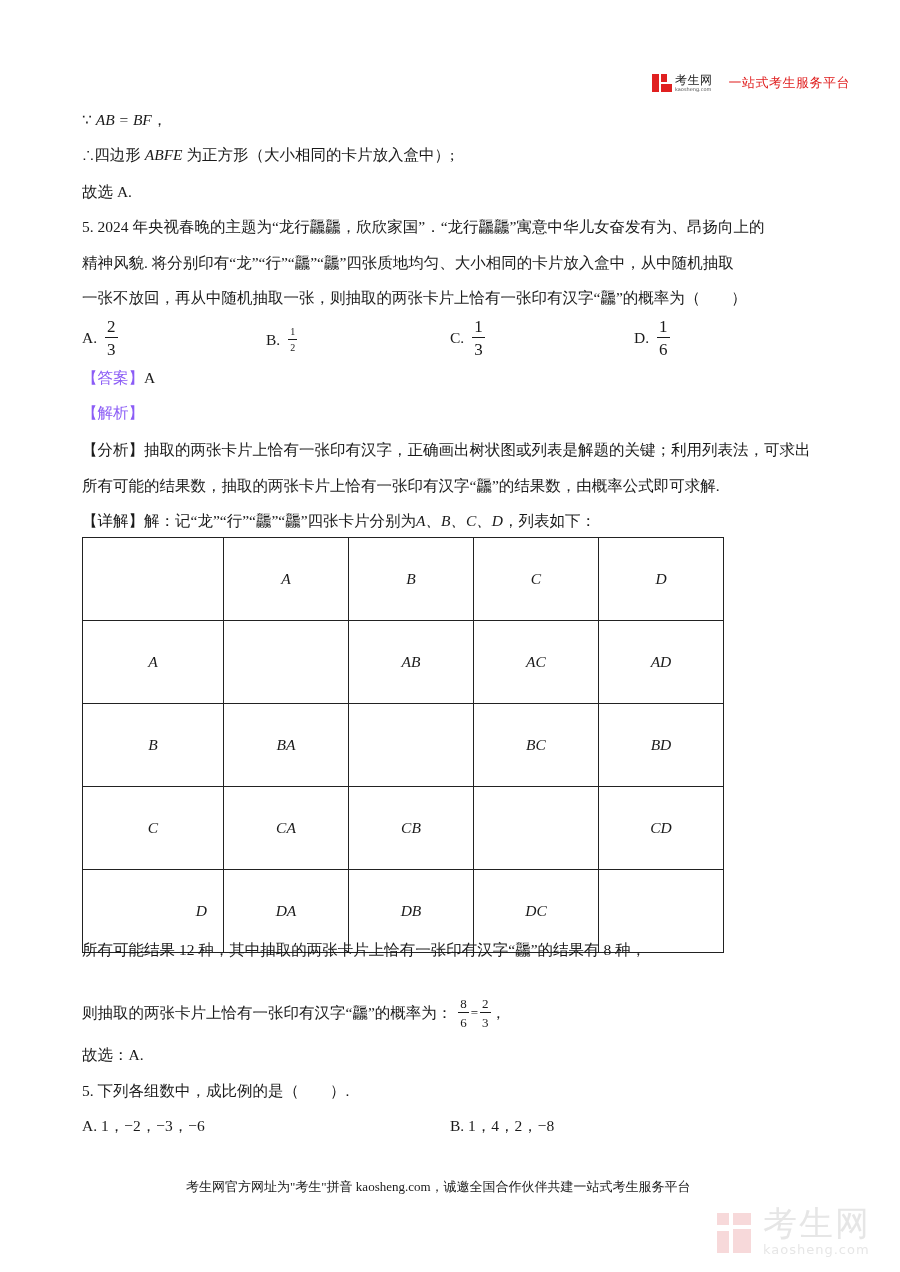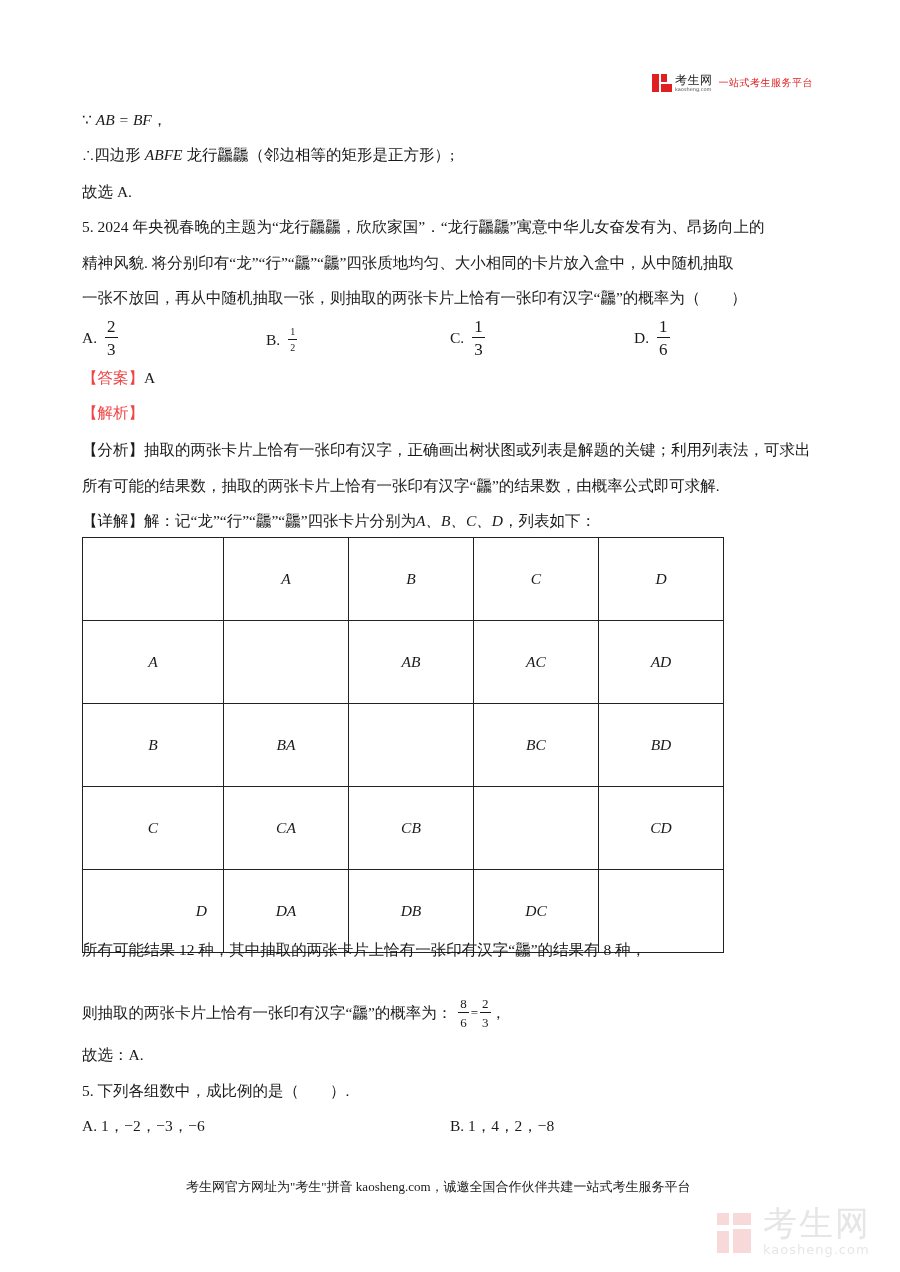--- a/index.html
+++ b/index.html
@@ -1,29 +1,29 @@
 <!DOCTYPE html>
 <html><head>
 <meta charset="utf-8">
 <style>
   html, body { margin: 0; padding: 0; background: #ffffff; }
   body { width: 900px; height: 1272px; position: relative; overflow: hidden;
          font-family: "Liberation Serif", "DejaVu Serif", serif; color: #1a1a1a; }
   .line { position: absolute; left: 82px; font-size: 15.5px; white-space: nowrap; line-height: 20px; }
   .it { font-style: italic; }
-  .blue { color: #ef4444; }
+  .blue { color: #8b5cf6; }
 
   
   .logo { position: absolute; left: 652px; top: 72px; height: 22px; display: flex; align-items: center; }
   .logo-mark { width: 20px; height: 18px; position: relative; margin-right: 3px; }
   .logo-mark .b { position: absolute; background: #e02020; }
   .logo-text { display: flex; flex-direction: column; line-height: 1; }
   .logo-cn { font-family: "DejaVu Sans", sans-serif; font-size: 12px; color: #222; letter-spacing: 0.5px; }
   .logo-en { font-family: "DejaVu Sans", sans-serif; font-size: 5px; color: #555; margin-top: 1px; }
-  .logo-slogan { font-family: "DejaVu Sans", sans-serif; font-size: 10px; color: #e02020; margin-left: 6px; letter-spacing: 0.5px; }
+  .logo-slogan { font-family: "DejaVu Sans", sans-serif; font-size: 13px; color: #e02020; margin-left: 16px; letter-spacing: 0.5px; }
 
   
   .frac { display: inline-flex; flex-direction: column; align-items: center; vertical-align: middle; line-height: 1; }
   .frac .num { padding: 0 2px 2px 2px; border-bottom: 1.2px solid #1a1a1a; }
   .frac .den { padding-top: 3px; }
   .frac.big { font-size: 17px; }
   .frac.small { font-size: 10px; }
   .frac.mid { font-size: 13px; }
 
   
@@ -60,21 +60,21 @@
   <span class="logo-slogan">一站式考生服务平台</span>
 </div>
 
 <div class="line" style="top:110px;">
   <span>∵</span>
   <span class="it">AB = BF</span><span>，</span>
 </div>
 <div class="line" style="top:145px;">
   <span>∴</span><span>四边形</span>
   <span class="it">ABFE</span>
-  <span>龙行龘龘（邻边相等的矩形是正方形）;</span>
+  <span>为正方形（大小相同的卡片放入盒中）;</span>
 </div>
 <div class="line" style="top:182px;">故选 A.</div>
 
 <div class="line" style="top:217px;text-align:right;">5. 2024 年央视春晚的主题为“龙行龘龘，欣欣家国”．“龙行龘龘”寓意中华儿女奋发有为、昂扬向上的</div>
 <div class="line" style="top:253px;">精神风貌. 将分别印有“龙”“行”“龘”“龘”四张质地均匀、大小相同的卡片放入盒中，从中随机抽取</div>
 <div class="line" style="top:288px;">一张不放回，再从中随机抽取一张，则抽取的两张卡片上恰有一张印有汉字“龘”的概率为（　　）</div>
 
 <div class="opt" style="left:82px; top:318px;">
   <span>A.</span>
   <span class="frac big">

